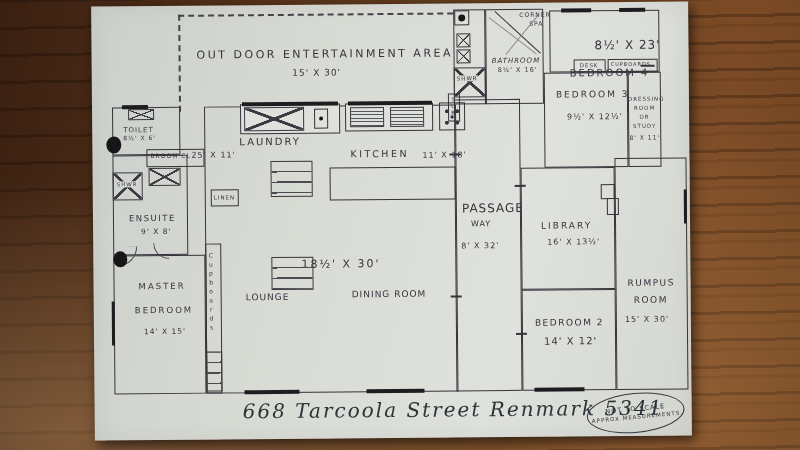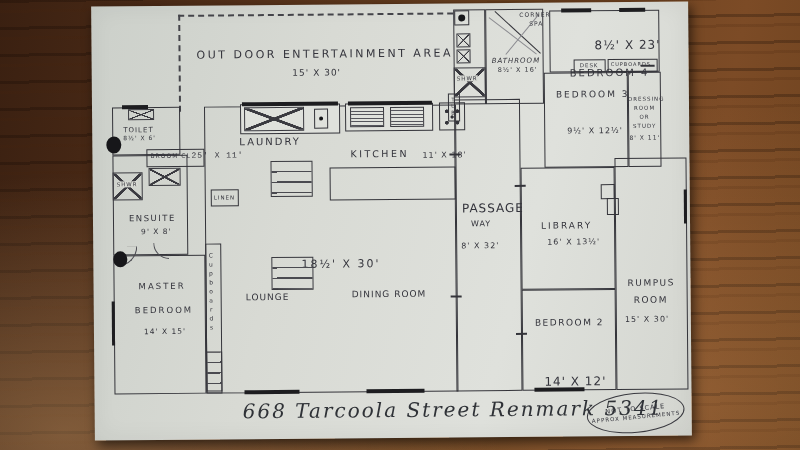--- a/index.html
+++ b/index.html
@@ -55,21 +55,21 @@
   <div class="lbl" style="left:208px;top:254px;font-size:11px;letter-spacing:2px;">18½' x 30'</div>
   <div class="lbl" style="left:152px;top:287px;font-size:9px;">Lounge</div>
   <div class="lbl" style="left:258px;top:285px;font-size:9px;">Dining Room</div>
 
   <div class="room" style="left:148px;top:99px;width:100px;height:30px;background:#dfe1dc;"></div>
   <div class="xbox" style="left:152px;top:102px;width:60px;height:24px;"></div>
   <div class="room" style="left:222px;top:104px;width:14px;height:20px;">
       <div class="blob" style="left:4px;top:7px;width:4px;height:4px;"></div>
     </div>
   <div class="lbl" style="left:147px;top:131px;font-size:10px;letter-spacing:2px;">Laundry</div>
-  <div class="lbl" style="left:99px;top:145px;font-size:8px;font-family:Liberation Mono, monospace;">25' x 11'</div>
+  <div class="lbl" style="left:99px;top:145px;font-size:8px;">25' x 11'</div>
 
   <div class="room" style="left:118px;top:184px;width:28px;height:17px;"></div>
   <div class="lbl" style="left:121px;top:189px;font-size:5.5px;">Linen</div>
 
   <div class="room" style="left:253px;top:99px;width:88px;height:28px;background:#dfe1dc;"></div>
   <div class="sinkbowl" style="left:258px;top:103px;width:34px;height:20px;"></div>
   <div class="sinkbowl" style="left:298px;top:103px;width:34px;height:20px;"></div>
   <div class="room" style="left:347px;top:99px;width:26px;height:28px;background:
       radial-gradient(circle at 28% 30%, #34343a 1.6px, transparent 2.2px),
       radial-gradient(circle at 72% 30%, #34343a 1.6px, transparent 2.2px),
@@ -144,38 +144,38 @@
   <div class="lbl" style="left:478px;top:21px;font-size:10px;letter-spacing:2px;margin-top:44px;">Bedroom 4</div>
   <div class="lbl" style="left:503px;top:37px;font-size:12px;">8½' x 23'</div>
   <div class="room" style="left:482px;top:57px;width:32px;height:13px;"></div>
   <div class="lbl" style="left:488px;top:60px;font-size:5.5px;">Desk</div>
   <div class="room" style="left:516px;top:57px;width:50px;height:13px;"></div>
   <div class="lbl" style="left:519px;top:60px;font-size:5px;">Cupboards</div>
   <div class="tick" style="left:549px;top:63px;width:14px;height:1.5px;"></div>
 
   <div class="room" style="left:452px;top:70px;width:84px;height:95px;"></div>
   <div class="lbl" style="left:464px;top:87px;font-size:9px;letter-spacing:2px;">Bedroom 3</div>
-  <div class="lbl" style="left:475px;top:110px;font-size:8px;margin-top:14px;">9½' x 12½'</div>
+  <div class="lbl" style="left:475px;top:110px;font-size:8px;">9½' x 12½'</div>
 
   <div class="room" style="left:536px;top:70px;width:33px;height:95px;"></div>
   <div class="lbl c" style="left:536px;top:94px;width:33px;font-size:5.5px;">Dressing</div>
   <div class="lbl c" style="left:536px;top:103px;width:33px;font-size:5.5px;">Room</div>
   <div class="lbl c" style="left:536px;top:112px;width:33px;font-size:5.5px;">or</div>
   <div class="lbl c" style="left:536px;top:121px;width:33px;font-size:5.5px;">Study</div>
   <div class="lbl c" style="left:536px;top:133px;width:33px;font-size:6px;">8' x 11'</div>
 
   <div class="room" style="left:428px;top:165px;width:94px;height:122px;"></div>
   <div class="lbl" style="left:448px;top:218px;font-size:9px;letter-spacing:2px;">Library</div>
   <div class="lbl" style="left:454px;top:235px;font-size:8px;">16' x 13½'</div>
   <div class="room" style="left:508px;top:182px;width:14px;height:15px;"></div>
   <div class="room" style="left:514px;top:196px;width:12px;height:17px;"></div>
 
   <div class="room" style="left:428px;top:287px;width:94px;height:101px;"></div>
   <div class="lbl" style="left:441px;top:315px;font-size:9px;letter-spacing:1.5px;">Bedroom 2</div>
-  <div class="lbl" style="left:450px;top:333px;font-size:12px;margin-top:40px;">14' x 12'</div>
+  <div class="lbl" style="left:450px;top:333px;font-size:10px;">14' x 12'</div>
 
   <div class="room" style="left:522px;top:156px;width:72px;height:232px;"></div>
   <div class="lbl" style="left:534px;top:276px;font-size:9px;letter-spacing:1.5px;">Rumpus</div>
   <div class="lbl" style="left:540px;top:293px;font-size:9px;letter-spacing:1.5px;">Room</div>
   <div class="lbl" style="left:531px;top:313px;font-size:8px;">15' x 30'</div>
 
   <div class="win" style="left:30px;top:99px;width:26px;height:4px;"></div>
   <div class="win" style="left:150px;top:97px;width:96px;height:4px;"></div>
   <div class="win" style="left:256px;top:97px;width:84px;height:4px;"></div>
   <div class="win" style="left:470px;top:6px;width:30px;height:4px;"></div>

